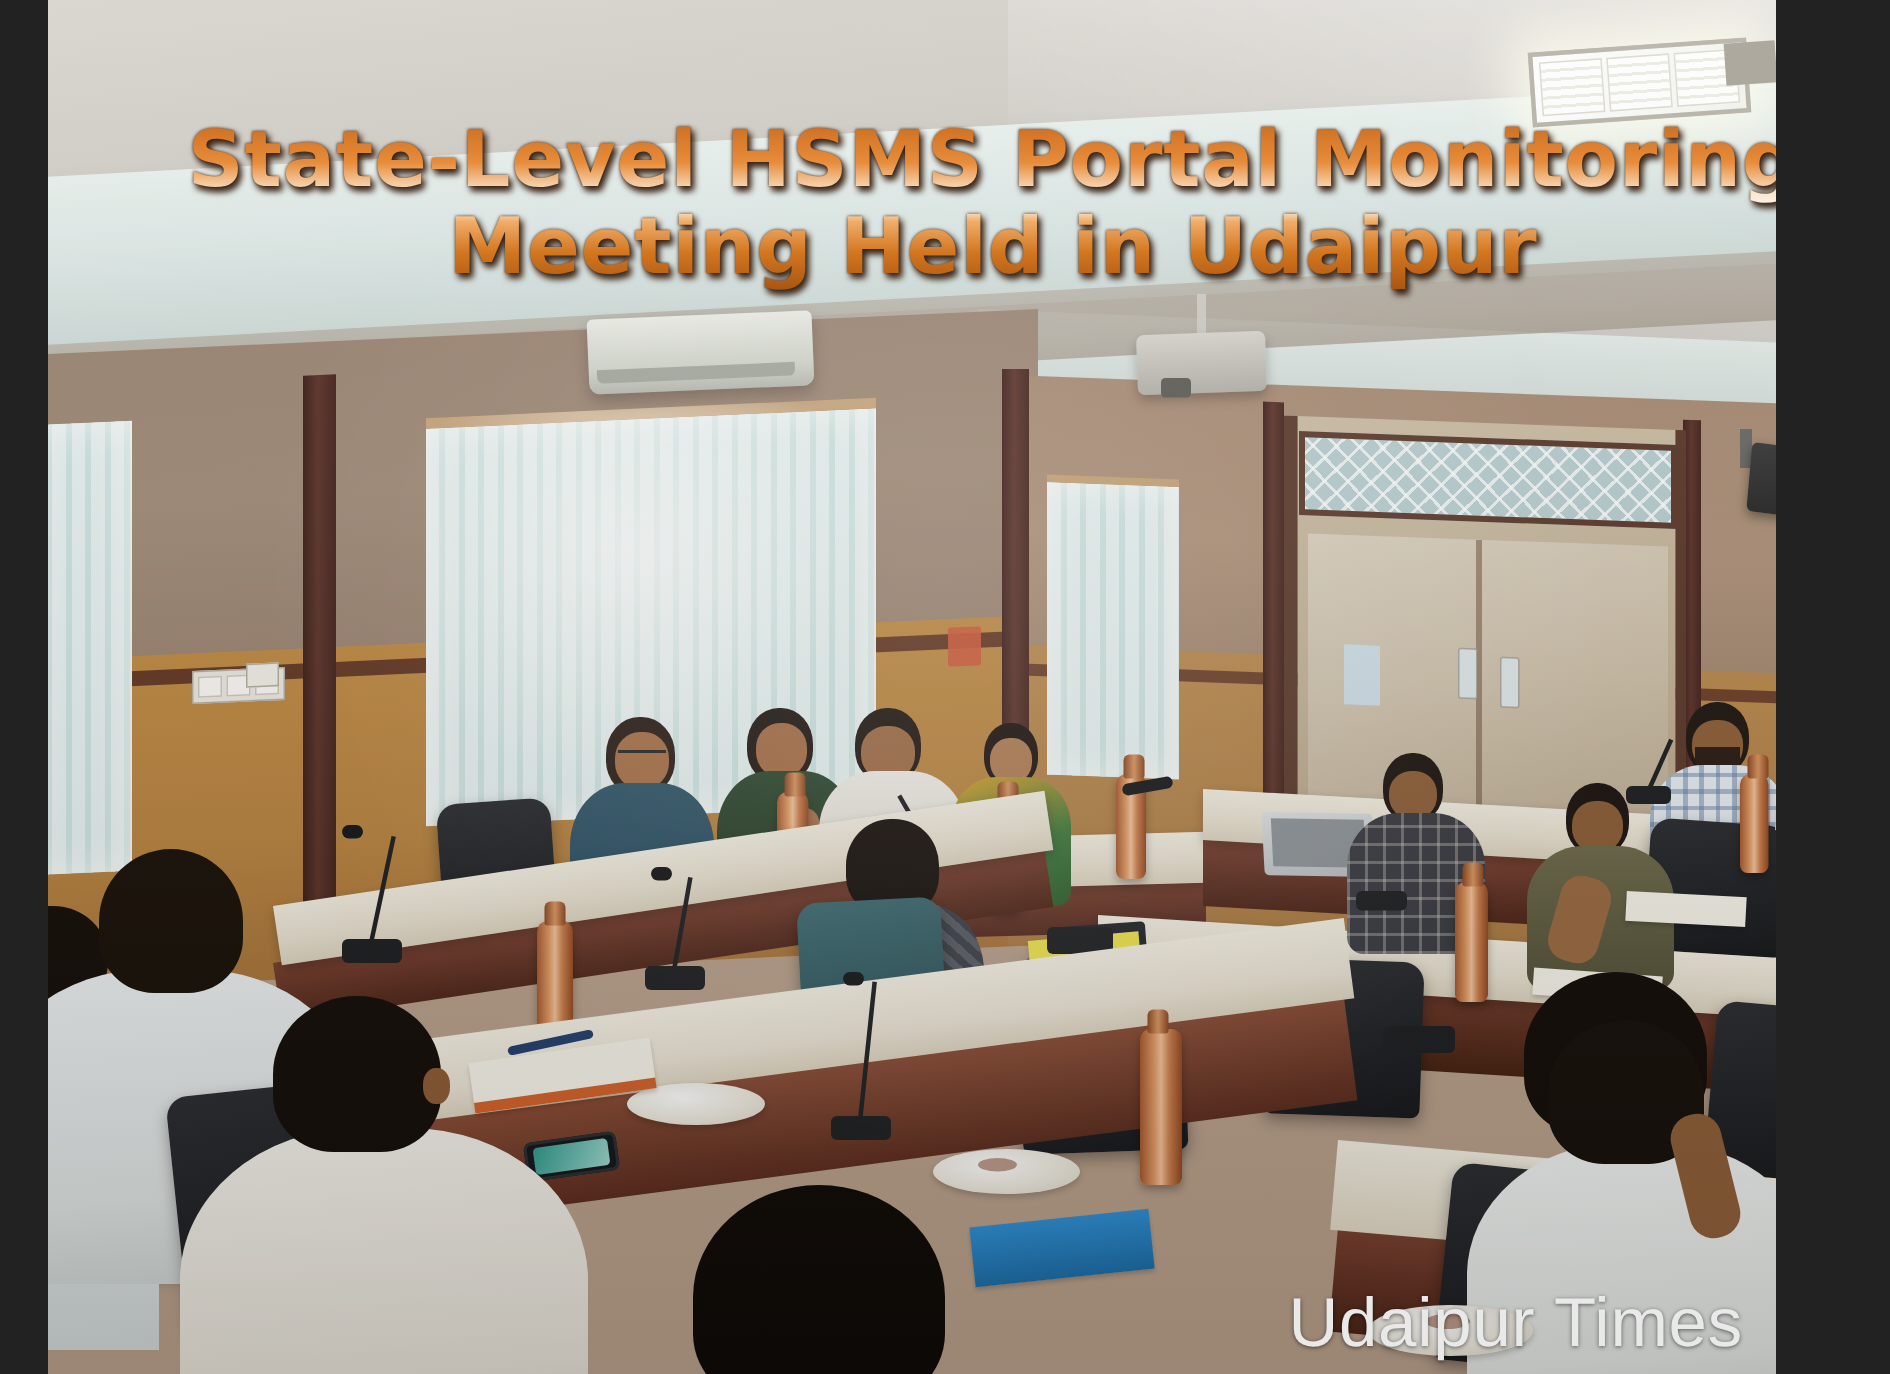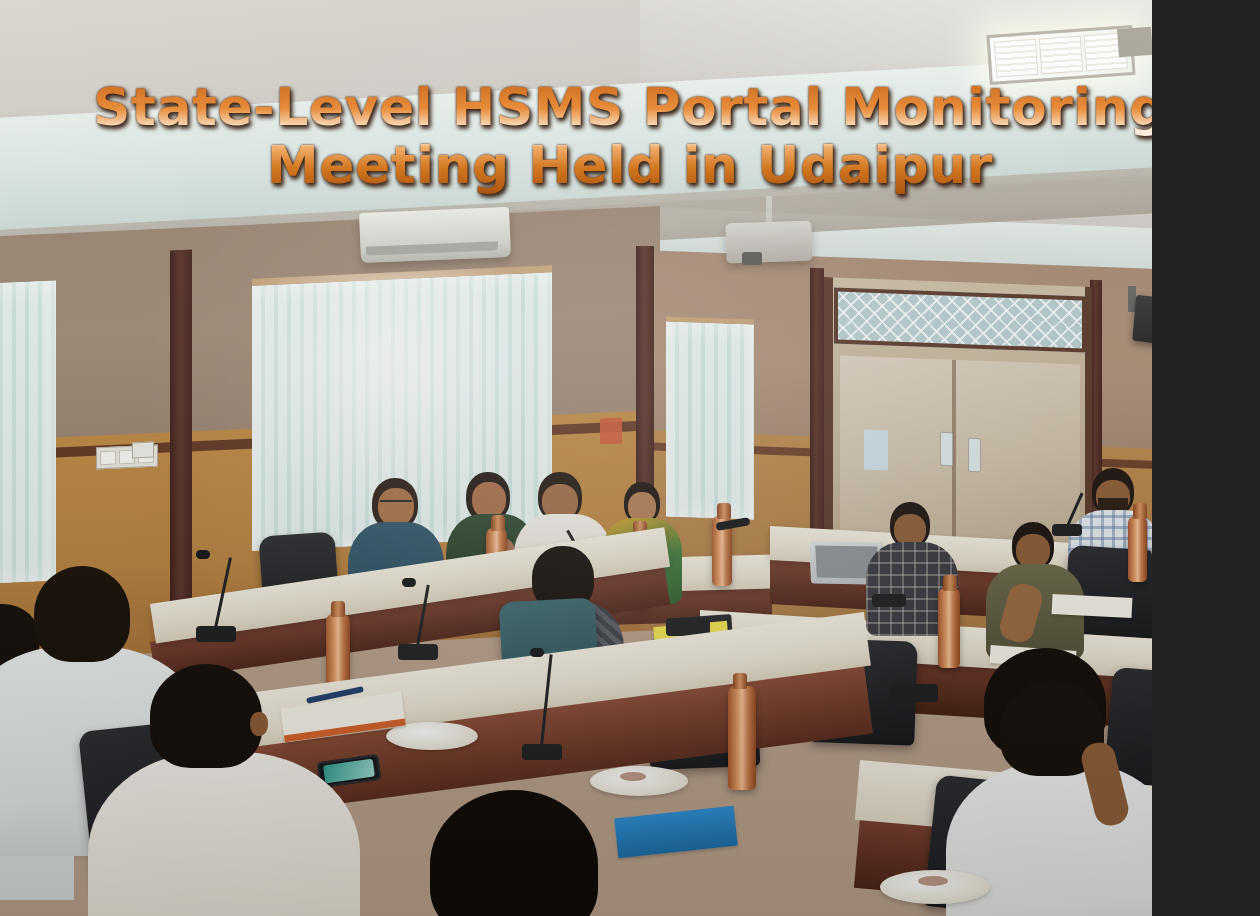--- a/index.html
+++ b/index.html
@@ -5,20 +5,21 @@
 <style>
   * { margin:0; padding:0; box-sizing:border-box; }
   html,body { background:#222; }
   body { font-family:"Liberation Sans", sans-serif; }
 
   #stage {
     position:relative;
     width:1152px; height:916px;
     overflow:hidden;
     background:#b9a08b;
+    margin-left:32px;
   }
 
   
   .layer { position:absolute; }
 
   
   #ceiling {
     left:0; top:0; width:1260px; height:300px;
     background:
       linear-gradient(170deg,#d8d5cf 0%, #cfccc6 40%, #c9c5bf 100%);
@@ -813,14 +814,15 @@
   </div>
   <div class="plate" id="pl3"></div>
   <div class="plate-food" id="fd2"></div>
 
   <div id="grade"></div>
 
   <div id="headline-shadow">State-Level HSMS Portal Monitoring
 Meeting Held in Udaipur</div>
   <div id="headline">State-Level HSMS Portal Monitoring
 Meeting Held in Udaipur</div>
+  <div id="watermark">Udaipur Times</div>
 
 </div>
 
 </body></html>

